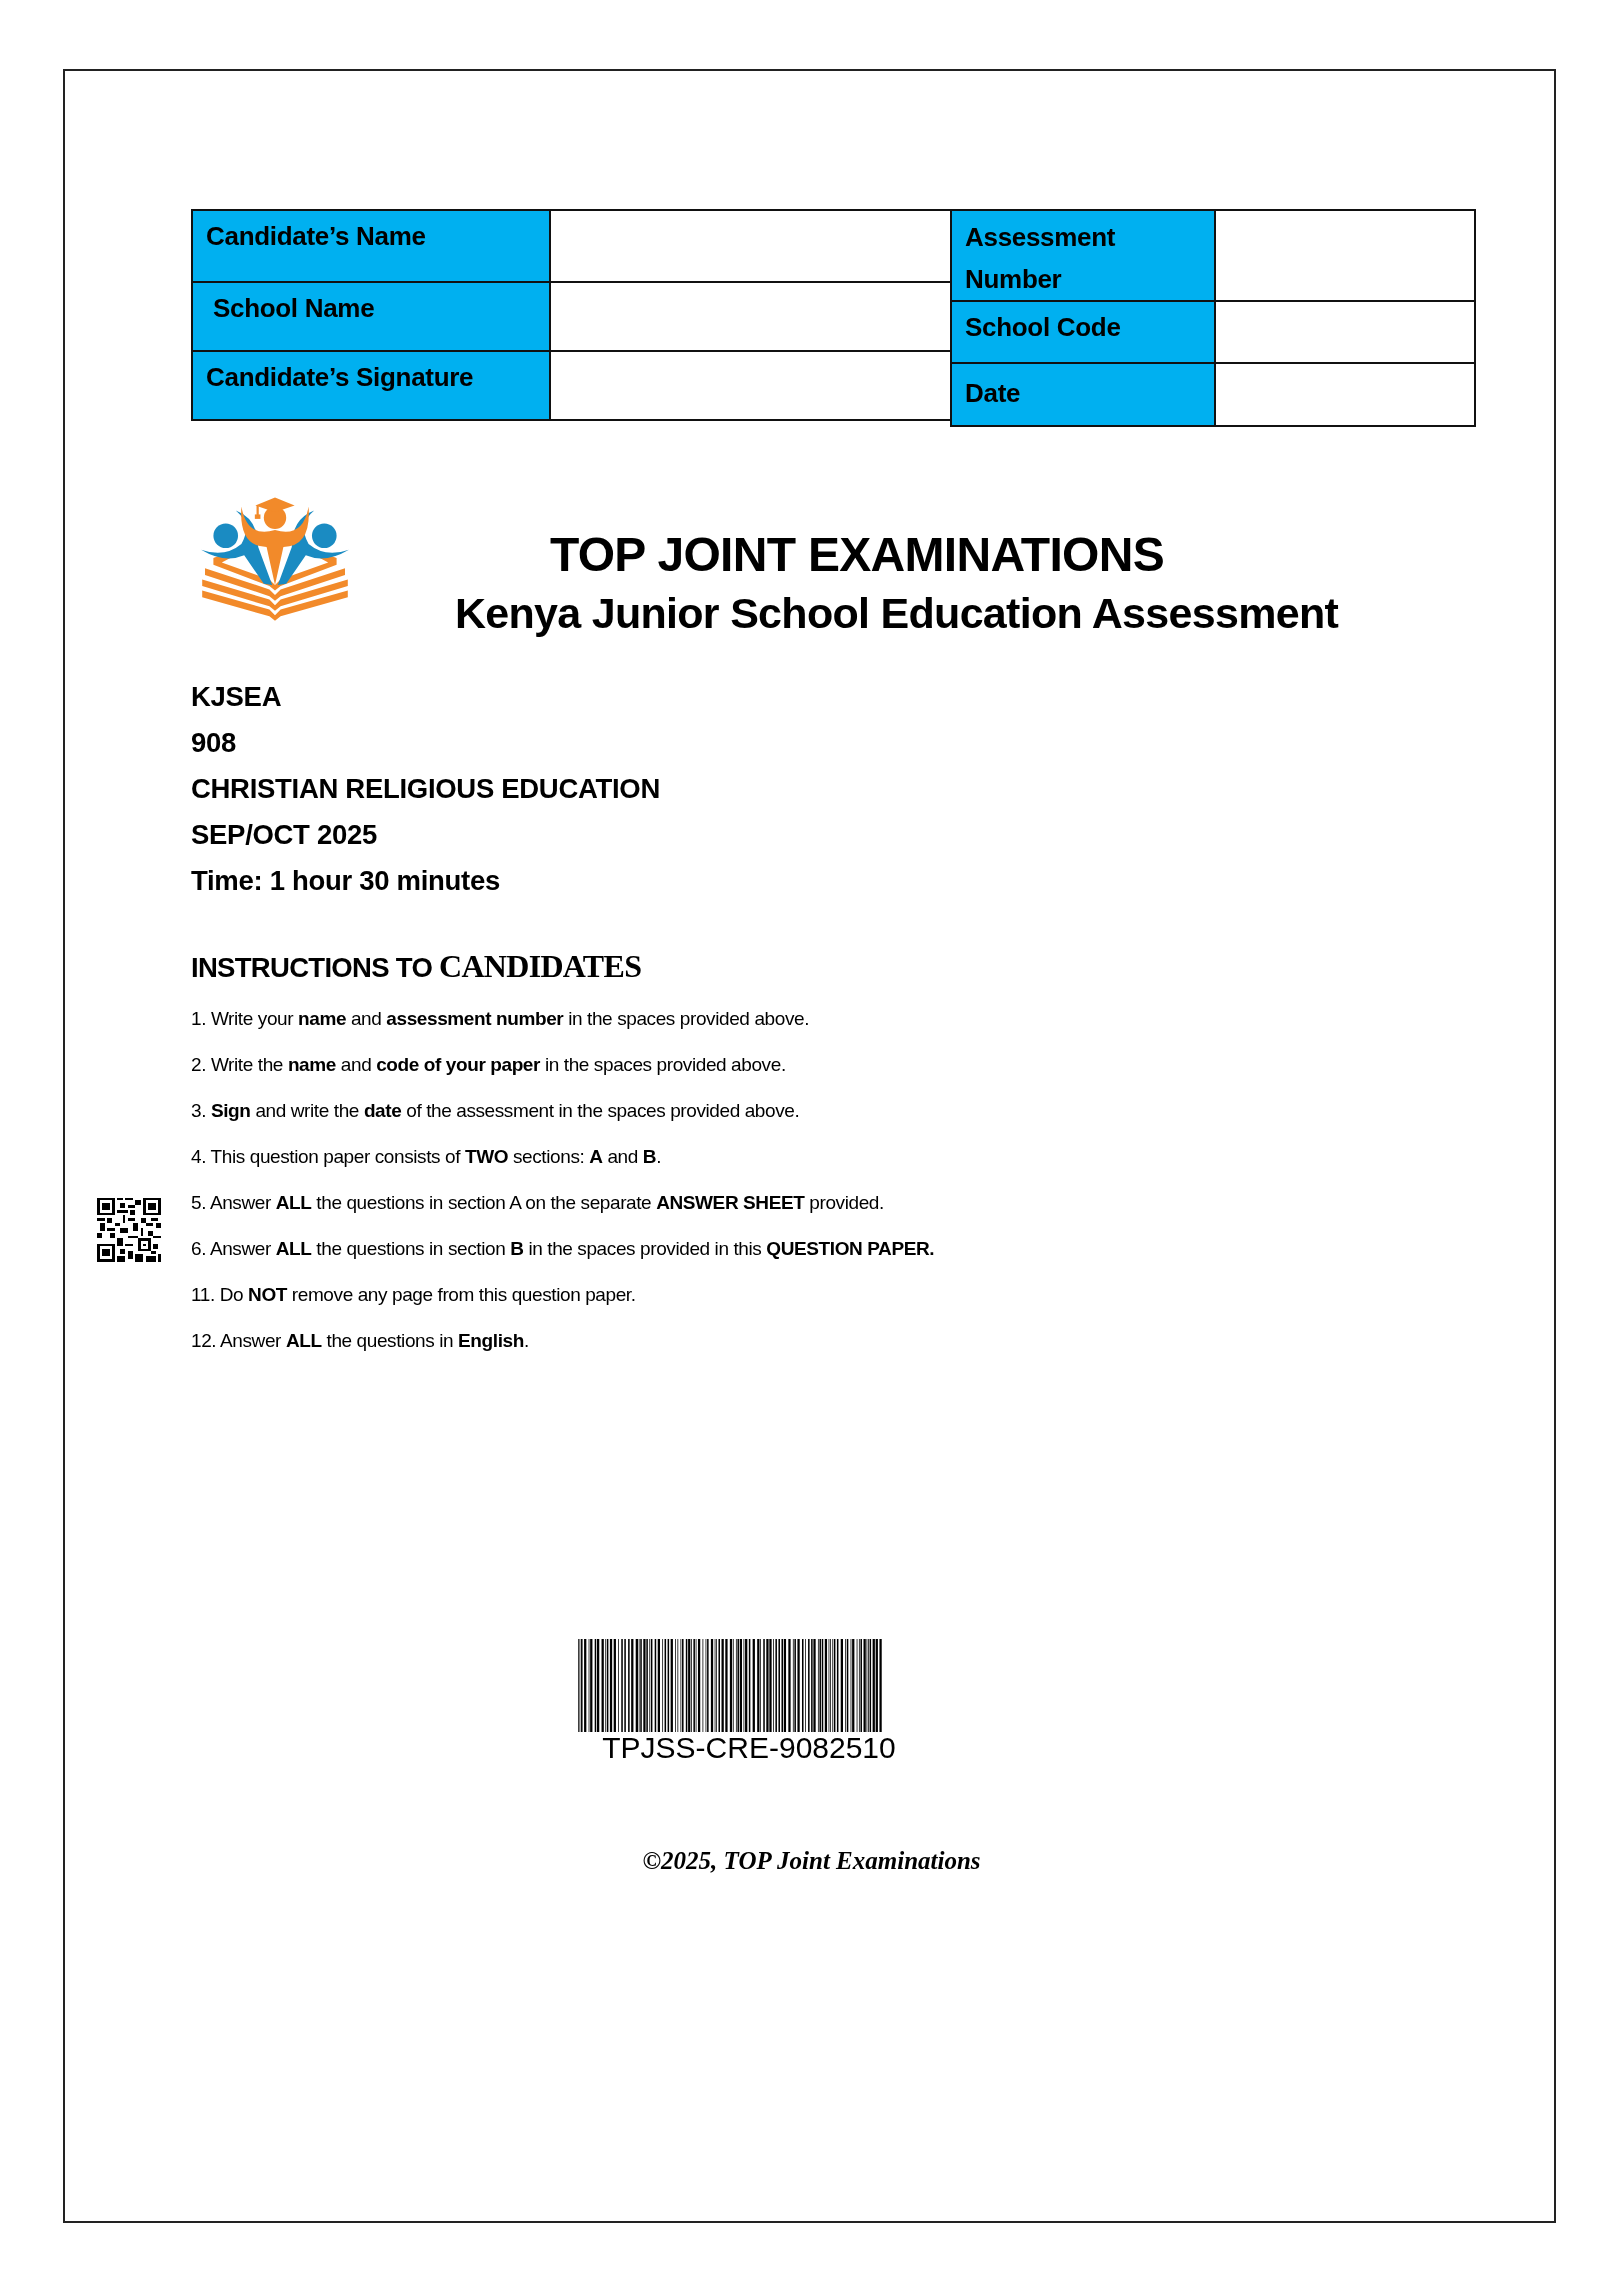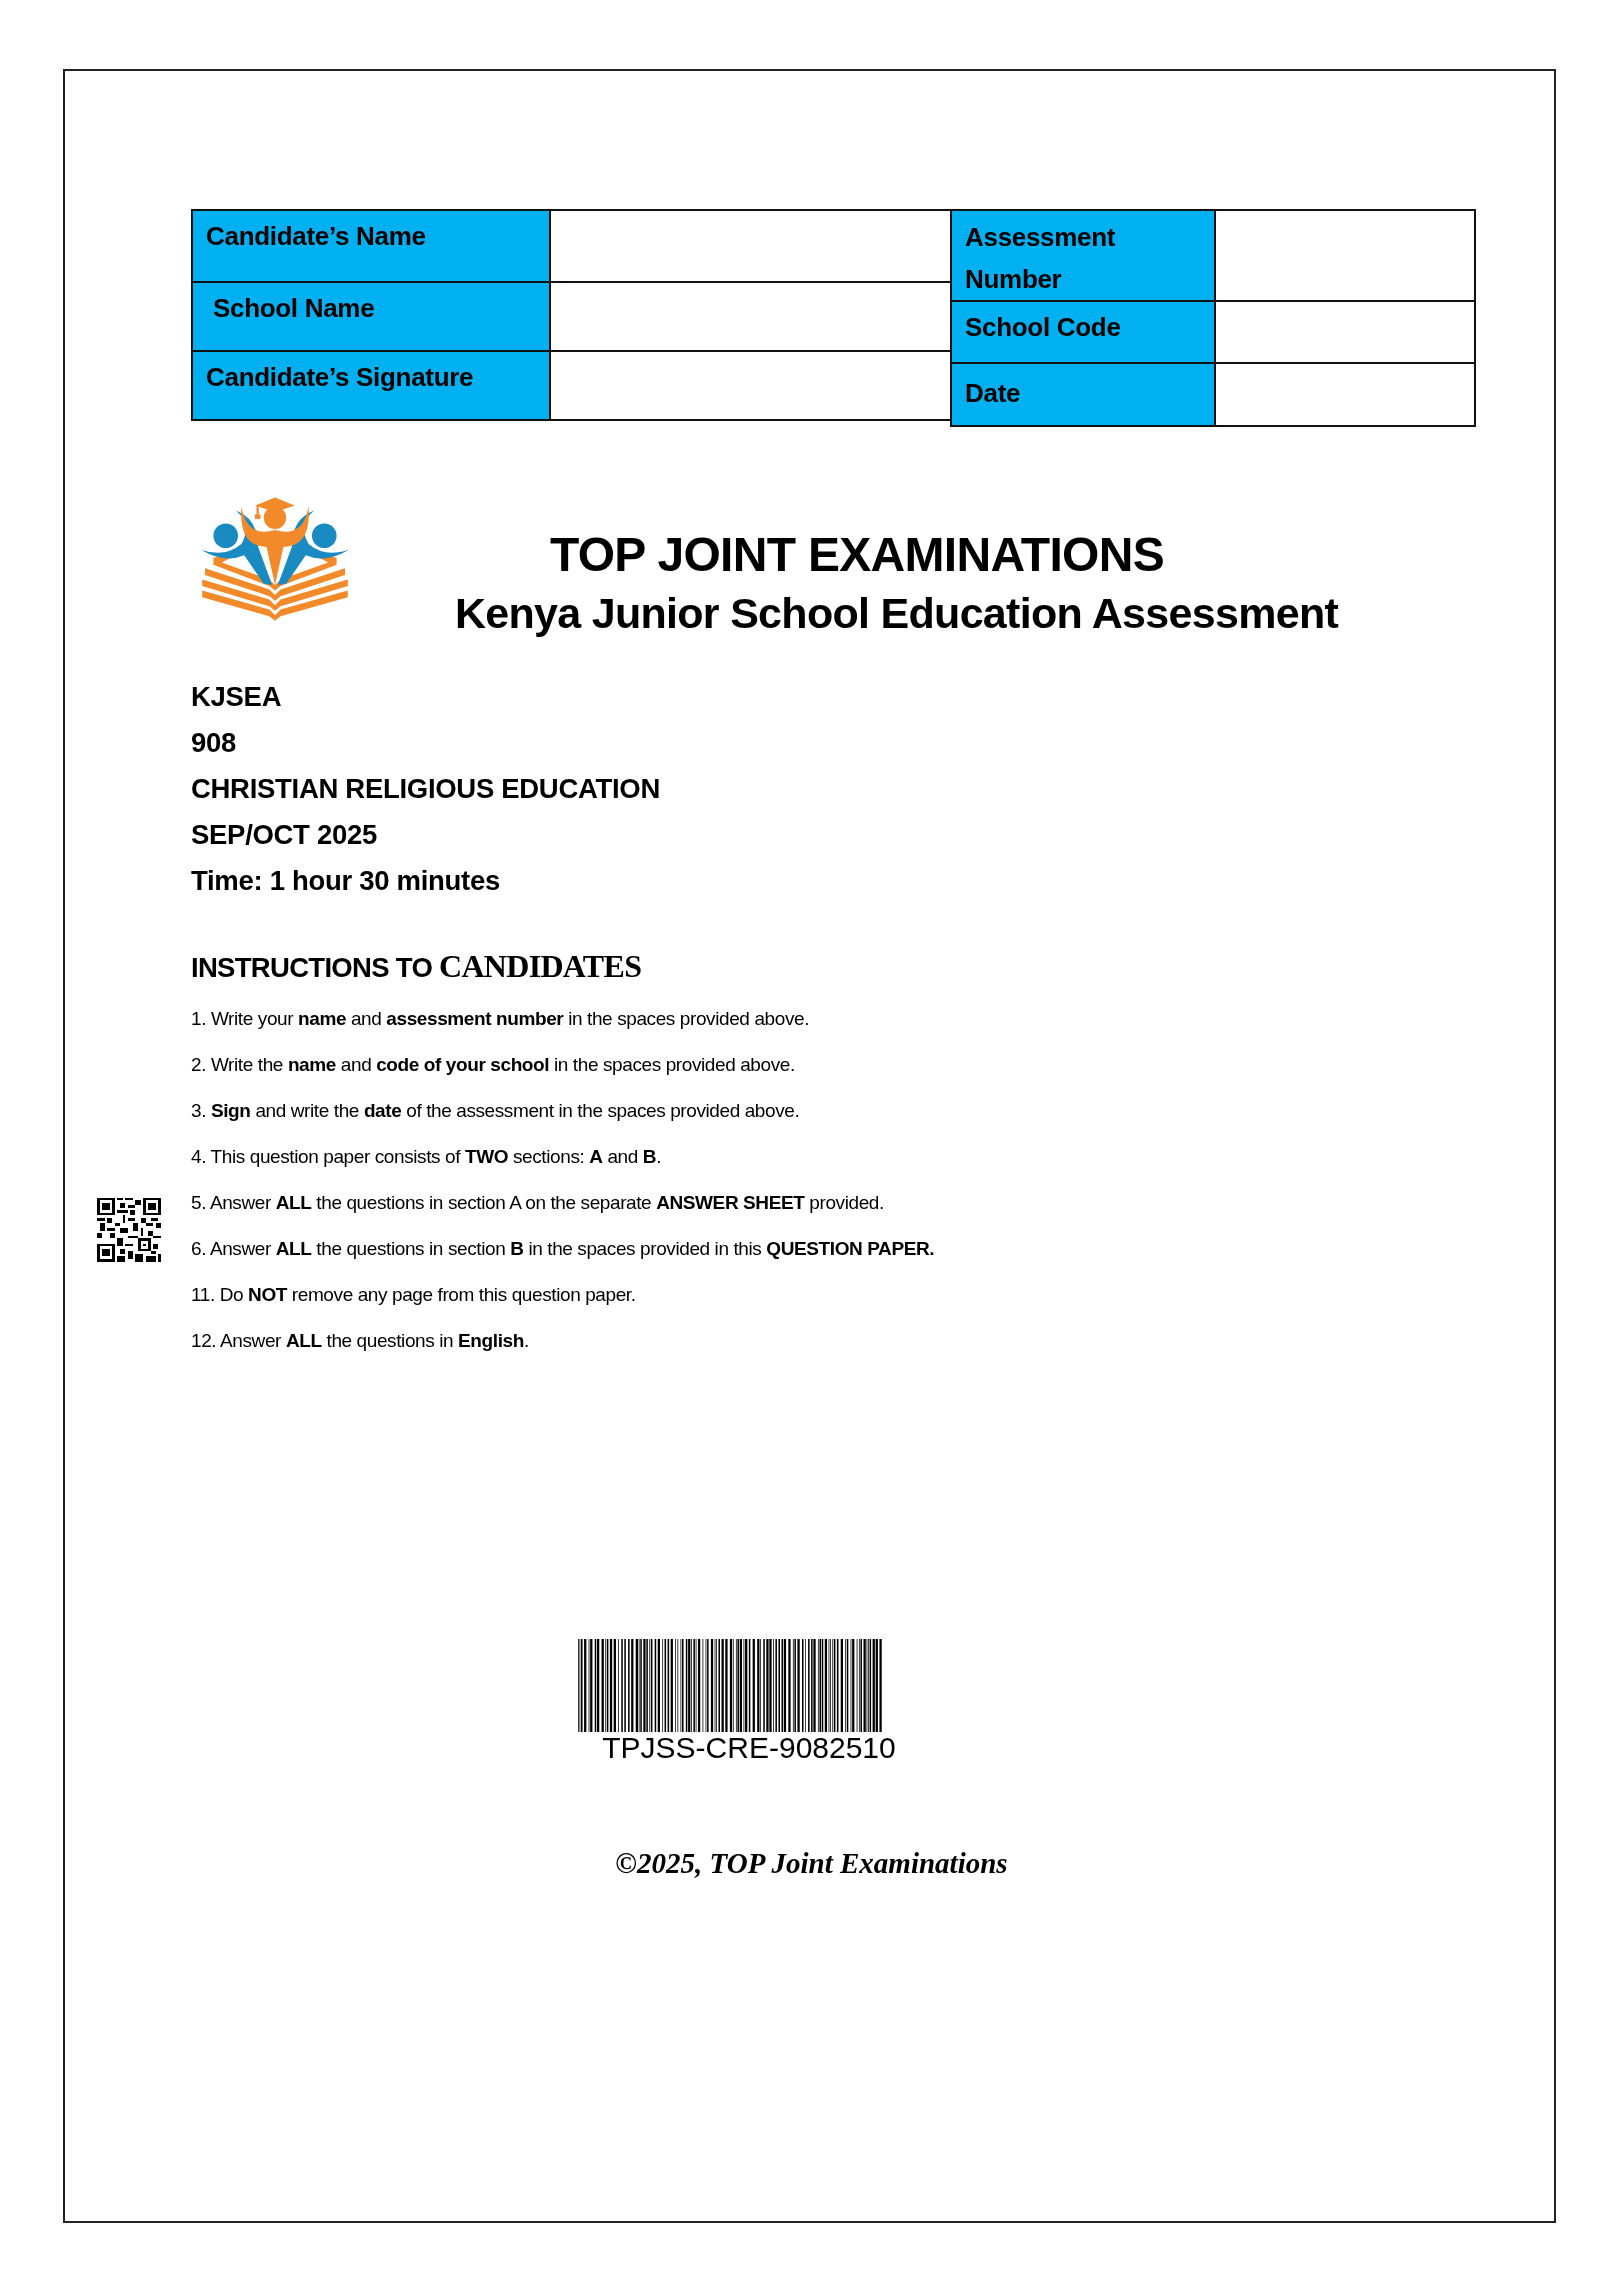--- a/index.html
+++ b/index.html
@@ -39,21 +39,21 @@
   .instr b { font-weight:bold; }
 
   .qr { position:absolute; left:97px; top:1197px; width:64px; height:65px; }
 
   .barcode { position:absolute; left:578px; top:1639px; width:306px; height:93px; }
   .barcode-caption { position:absolute; left:596px; top:1731px; width:306px; text-align:center;
                      font-size:30px; letter-spacing:0px; }
 
   .copyright { position:absolute; left:0; top:1847px; width:1623px; text-align:center;
                font-family:"Liberation Serif", "DejaVu Serif", serif; font-style:italic;
-               font-weight:bold; font-size:29px; }
+               font-weight:bold; font-size:25px; }
 </style>
 </head>
 <body>
 
 <div class="page-border"></div>
 
 <table class="info" id="left-table">
   <tbody>
       <tr style="height:72px">
     <td class="lbl">Candidate’s Name</td>
@@ -120,21 +120,21 @@
   <div>908</div>
   <div>CHRISTIAN RELIGIOUS EDUCATION</div>
   <div>SEP/OCT 2025</div>
   <div>Time: 1 hour 30 minutes</div>
 </div>
 
 <div class="instr-heading"><span style="white-space:pre">INSTRUCTIONS TO </span><span class="serif">CANDIDATES</span></div>
 
 <div class="instr" id="instr-list">
     <div><span style="white-space: pre;">1. Write your </span><b style="white-space: pre;">name</b><span style="white-space: pre;"> and </span><b style="white-space: pre;">assessment number</b><span style="white-space: pre;"> in the spaces provided above.</span></div>
-    <div><span style="white-space: pre;">2. Write the </span><b style="white-space: pre;">name</b><span style="white-space: pre;"> and </span><b style="white-space: pre;">code of your school</b><span style="white-space: pre;"> in the spaces provided above.</span></div>
+    <div><span style="white-space: pre;">2. Write the </span><b style="white-space: pre;">name</b><span style="white-space: pre;"> and </span><b style="white-space: pre;">code of your paper</b><span style="white-space: pre;"> in the spaces provided above.</span></div>
     <div><span style="white-space: pre;">3. </span><b style="white-space: pre;">Sign</b><span style="white-space: pre;"> and write the </span><b style="white-space: pre;">date</b><span style="white-space: pre;"> of the assessment in the spaces provided above.</span></div>
     <div><span style="white-space: pre;">4. This question paper consists of </span><b style="white-space: pre;">TWO</b><span style="white-space: pre;"> sections: </span><b style="white-space: pre;">A</b><span style="white-space: pre;"> and </span><b style="white-space: pre;">B</b><span style="white-space: pre;">.</span></div>
     <div><span style="white-space: pre;">5. Answer </span><b style="white-space: pre;">ALL</b><span style="white-space: pre;"> the questions in section A on the separate </span><b style="white-space: pre;">ANSWER SHEET</b><span style="white-space: pre;"> provided.</span></div>
     <div><span style="white-space: pre; text-align: right;">6. Answer </span><b style="white-space: pre;">ALL</b><span style="white-space: pre;"> the questions in section </span><b style="white-space: pre;">B</b><span style="white-space: pre;"> in the spaces provided in this </span><b style="white-space: pre;">QUESTION PAPER.</b></div>
     <div><span style="white-space: pre;">11. Do </span><b style="white-space: pre;">NOT</b><span style="white-space: pre;"> remove any page from this question paper.</span></div>
     <div><span style="white-space: pre;">12. Answer </span><b style="white-space: pre;">ALL</b><span style="white-space: pre;"> the questions in </span><b style="white-space: pre;">English</b><span style="white-space: pre;">.</span></div>
   </div>
 
 <svg class="qr" viewBox="0 0 25 25" shape-rendering="crispEdges">
   <rect width="25" height="25" fill="#fff"></rect>

